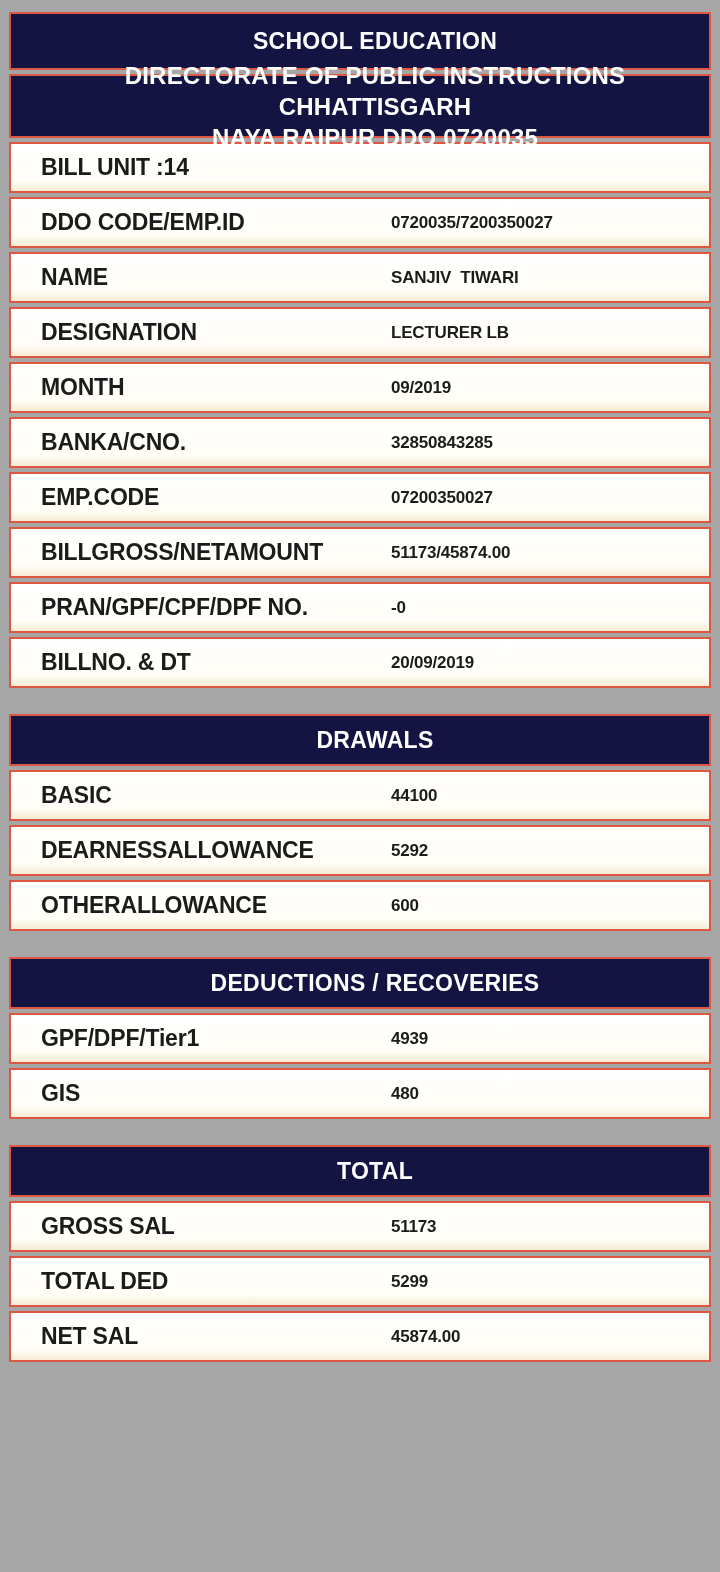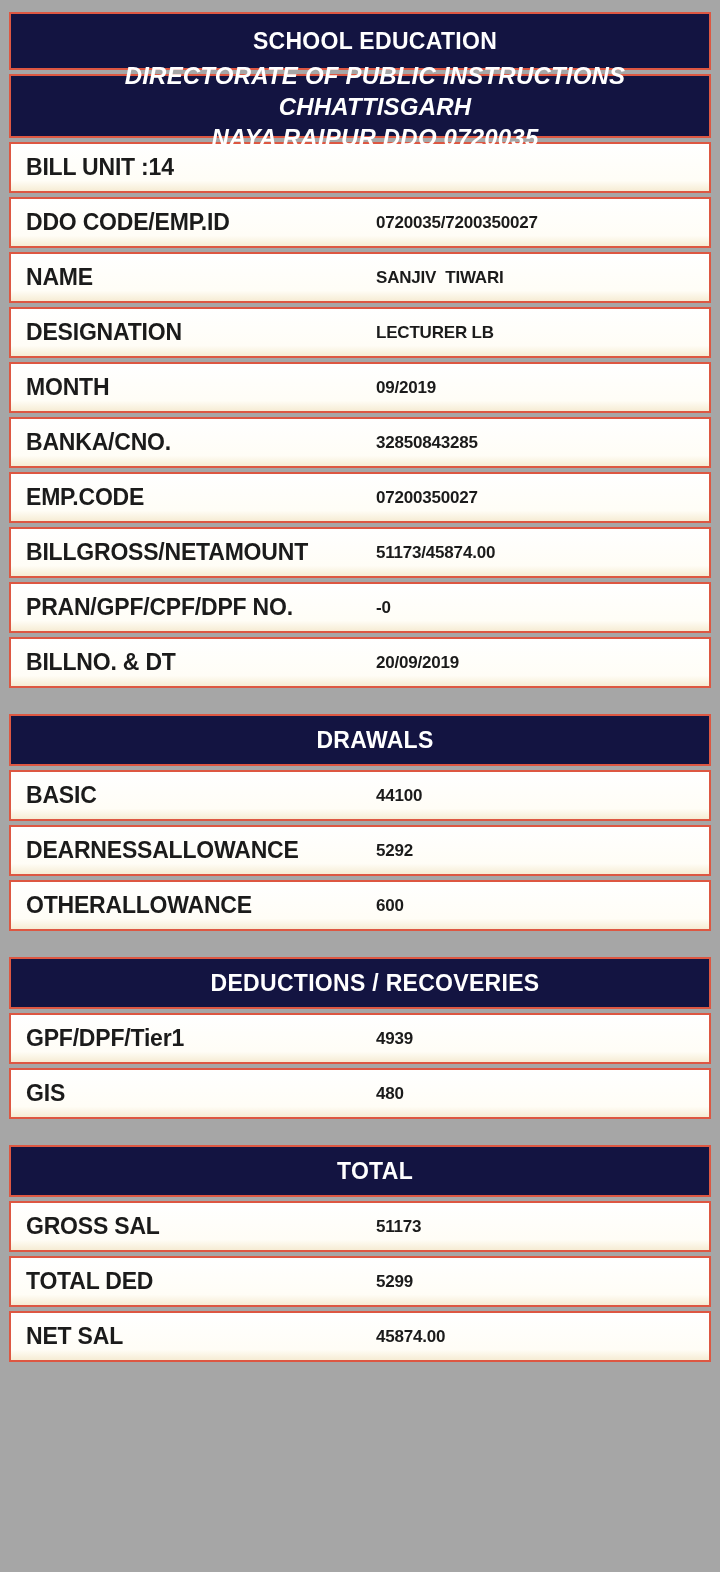--- a/index.html
+++ b/index.html
@@ -31,39 +31,39 @@
     justify-content: center;
     text-align: center;
     padding-left: 30px;
   }
   .title-card { height: 58px; }
   .title-card .t {
     font-size: 23px;
     font-weight: bold;
     letter-spacing: 0.3px;
   }
-  .subtitle-card { height: 64px; font-style: italic; }
+  .subtitle-card { height: 64px; }
   .subtitle-card .t {
     font-size: 24px;
     font-weight: bold;
     line-height: 31px;
     letter-spacing: 0.2px;
   }
   .section-header { height: 52px; }
   .section-header .t {
     font-size: 23px;
     font-weight: bold;
     letter-spacing: 0.3px;
   }
   .row-card {
     height: 51px;
     background: linear-gradient(180deg, #ffffff 0%, #fffdf6 78%, #f6ecd4 100%);
     display: flex;
     align-items: center;
-    padding-left: 15px;
+    padding-left: 30px;
   }
   .row-label {
     font-size: 23px;
     font-weight: bold;
     color: #1b1b1b;
     width: 350px;
     flex-shrink: 0;
     white-space: pre;
     letter-spacing: -0.2px;
   }

